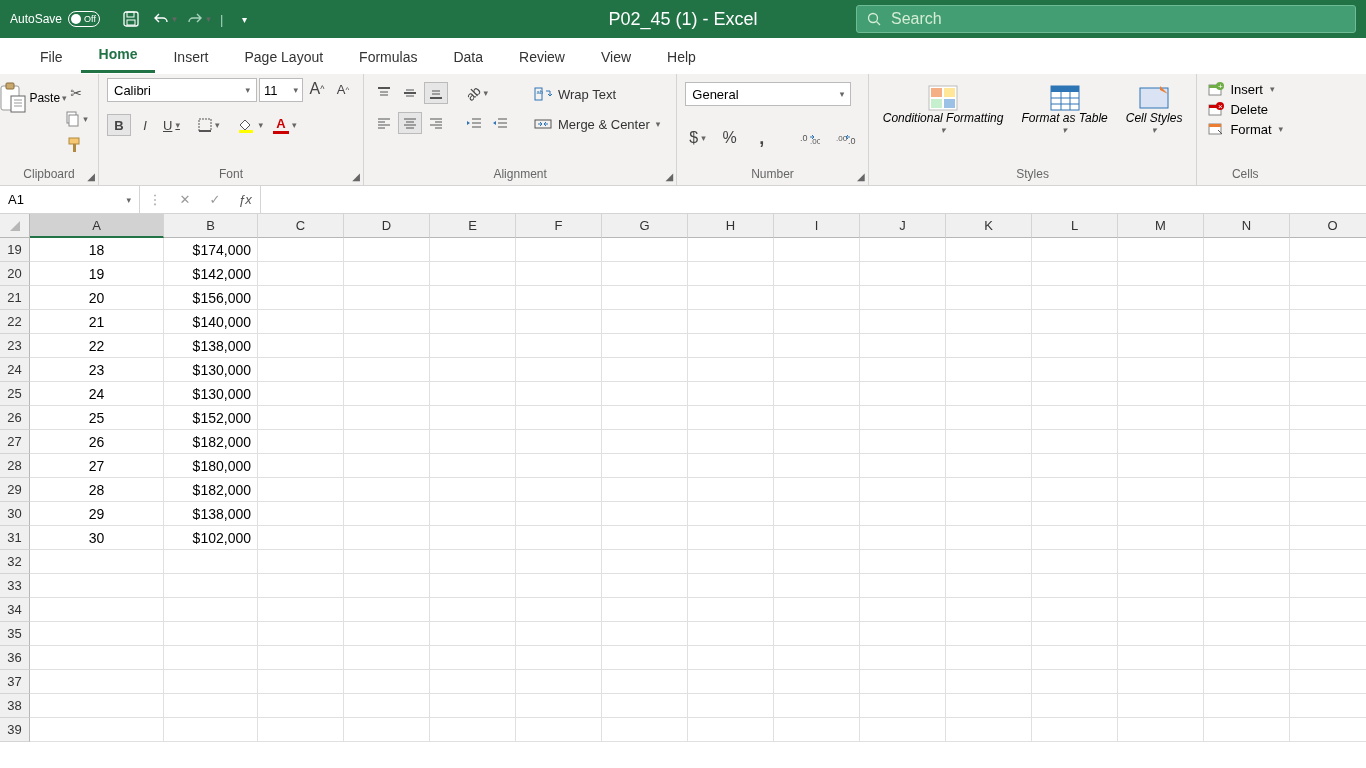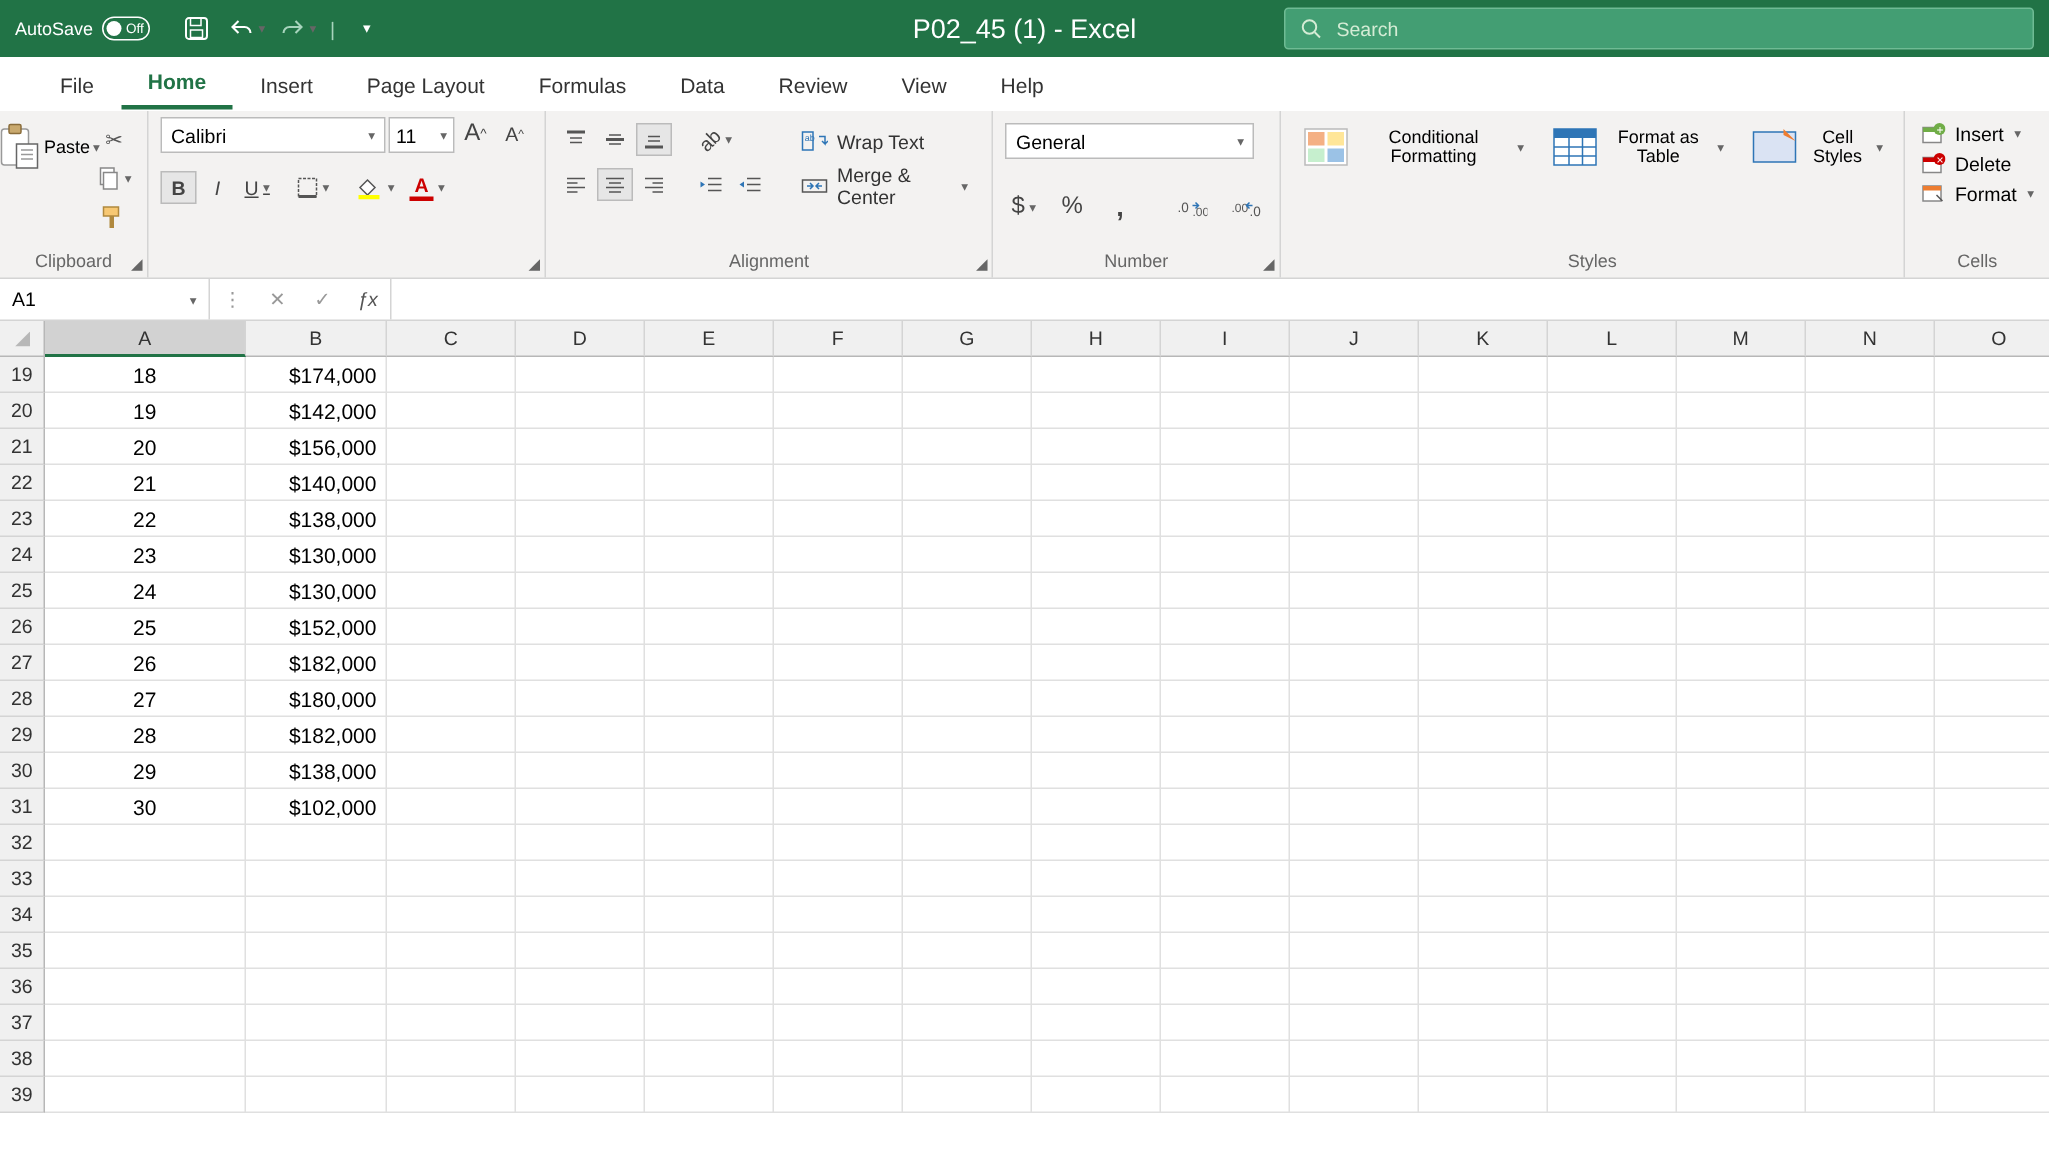--- a/index.html
+++ b/index.html
@@ -8,21 +8,21 @@
 
 .titlebar { height: 38px; background: #217346; display: flex; align-items: center; color: #fff; position: relative; }
 .autosave { display: flex; align-items: center; padding: 0 10px; font-size: 12px; gap: 6px; }
 .toggle-off { width: 32px; height: 16px; border: 1px solid #fff; border-radius: 8px; display: flex; align-items: center; padding: 0 2px; justify-content: flex-start; font-size: 9px; gap:3px;}
 .toggle-dot { width: 10px; height: 10px; background: #fff; border-radius: 50%; }
 .qat { display: flex; align-items: center; gap: 4px; padding: 0 6px; }
 .qat-btn { width: 30px; height: 28px; display: flex; align-items: center; justify-content: center; color: #fff; cursor: pointer; }
 .qat-sep { color:#a8d4bd; padding:0 2px; }
 .title-center { position: absolute; left: 50%; transform: translateX(-50%); font-size: 18px; }
 .searchbox { position: absolute; right: 10px; top: 5px; height: 28px; width: 500px; background: #439e73; border-radius: 3px; display: flex; align-items: center; padding: 0 10px; color: #d5ecd5; gap: 10px; border:1px solid #6fbb94;}
-.searchbox input { background: transparent; border: none; outline: none; color: #fff; font-size: 13px; flex: 1; }
+.searchbox input { background: transparent; border: none; outline: none; color: #fff; font-size: 16px; flex: 1; }
 .searchbox input::placeholder{color:#d5ecd5;}
 
 
 .tabs { height: 36px; background: #fff; display: flex; align-items: flex-end; padding: 0 22px; border-bottom: 1px solid #fff; }
 .tab { padding: 8px 18px; font-size: 14px; color: #333; cursor: pointer; }
 .tab.active { color: #217346; border-bottom: 3px solid #217346; font-weight: 600; }
 
 
 .ribbon { height: 112px; background: #f3f2f1; border-bottom: 1px solid #d4d4d4; display: flex; }
 .group { border-right: 1px solid #d4d4d4; padding: 4px 8px 2px 8px; display: flex; flex-direction: column; justify-content: space-between; position:relative;}
@@ -34,21 +34,21 @@
 .bigbtn .ico { font-size: 24px; }
 .smallcol { display: flex; flex-direction: column; gap: 4px; padding-top:4px;}
 .smallbtn { width: 28px; height: 22px; display: flex; align-items: center; justify-content: center; font-size: 14px; cursor:pointer; color:#555;}
 .iconrow{display:flex; gap:2px;}
 .fontname{width:150px; height:24px; border:1px solid #bbb; background:#fff; padding:0 6px; font-size:13px; display:flex; align-items:center; justify-content:space-between;}
 .fontsize{width:44px; height:24px; border:1px solid #bbb; background:#fff; padding:0 4px; font-size:13px; display:flex; align-items:center; justify-content:space-between;}
 .rbtn{min-width:24px; height:22px; display:flex; align-items:center; justify-content:center; border:1px solid transparent; cursor:pointer; font-size:13px; color:#444; padding:0 3px;}
 .rbtn.bold{font-weight:bold; border:1px solid #bbb; background:#e6e6e6;}
 .wide-btn{height:24px; display:flex; align-items:center; gap:6px; padding:0 8px; font-size:13px; cursor:pointer; color:#333;}
 .numfmt{width:166px; height:24px; border:1px solid #bbb; background:#fff; padding:0 6px; display:flex; align-items:center; justify-content:space-between; font-size:13px;}
-.style-big{display:flex; flex-direction:row; align-items:center; font-size:12px; text-align:center; cursor:pointer; padding:2px 6px;}
+.style-big{display:flex; flex-direction:column; align-items:center; font-size:12px; text-align:center; cursor:pointer; padding:2px 6px;font-style:italic;}
 .style-big .ico{font-size:28px;}
 .cells-col{display:flex; flex-direction:column; gap:2px; padding-top:2px;}
 .cells-btn{display:flex; align-items:center; gap:5px; font-size:13px; cursor:pointer; padding:1px 2px;}
 .mini-ico{width:18px; height:16px; display:inline-flex; align-items:center; justify-content:center; font-size:12px;}
 
 
 .formula-bar{height:28px; border-bottom:1px solid #d4d4d4; display:flex; align-items:stretch; background:#fff;}
 .namebox{width:140px; border-right:1px solid #d4d4d4; display:flex; align-items:center; padding:0 8px; font-size:13px; justify-content:space-between;}
 .fb-btns{display:flex; align-items:center; border-right:1px solid #d4d4d4;}
 .fb-btn{width:30px; display:flex; align-items:center; justify-content:center; color:#999; font-size:13px; cursor:pointer;}
@@ -201,20 +201,21 @@
             </svg>
         </div>
         <div class="rbtn drop">
           <span style="display:flex;flex-direction:column;align-items:center;">
               <span style="color:#c00;font-weight:bold;">A</span>
               <span style="width:16px;height:3px;background:#c00;display:block;"></span>
             </span>
         </div>
       </div>
     </div>
+    <div class="group-label">Font</div>
     <div class="dialog-launcher">◢</div>
   </div>
 
   <div class="group">
     <div class="group-body">
       <div style="display:flex; flex-direction:column; gap:8px; padding-top:4px;">
         <div class="iconrow">
           <div class="rbtn">
               <svg width="14" height="14">
                 <line x1="1" y1="2" x2="13" y2="2" stroke="#555" stroke-width="2"></line>

